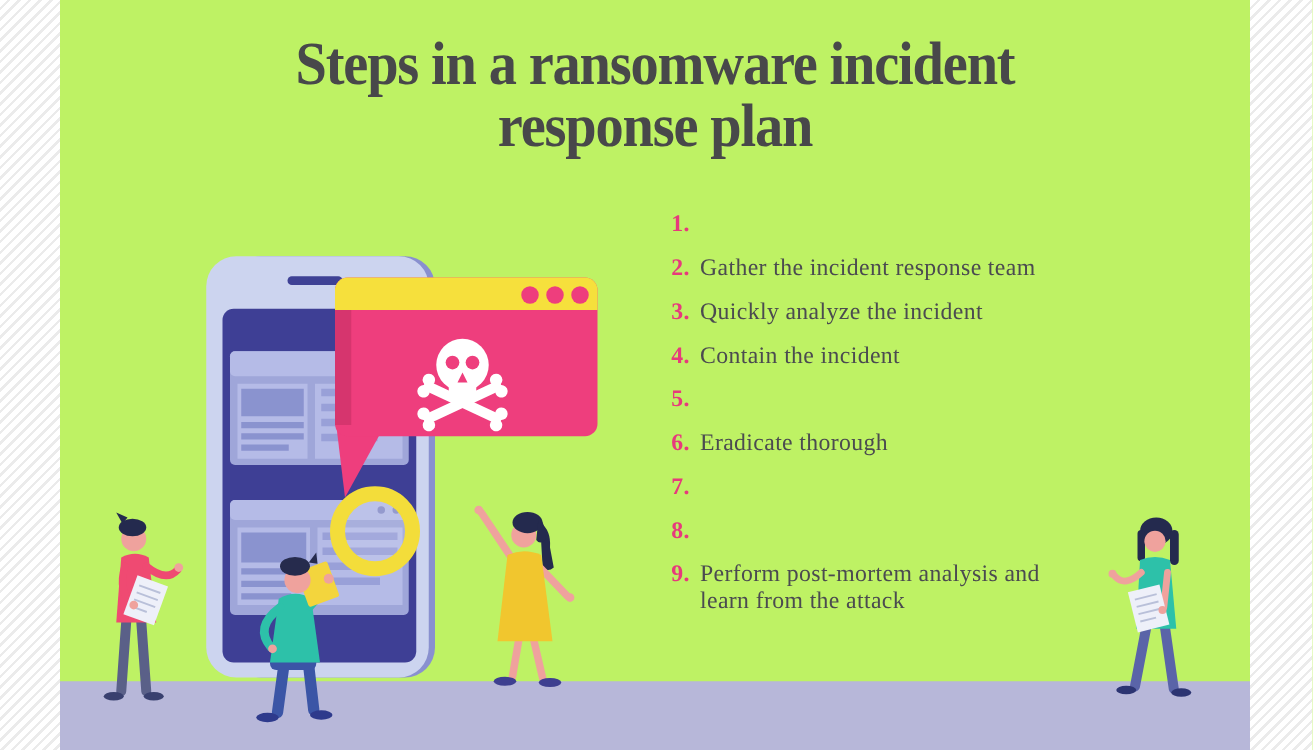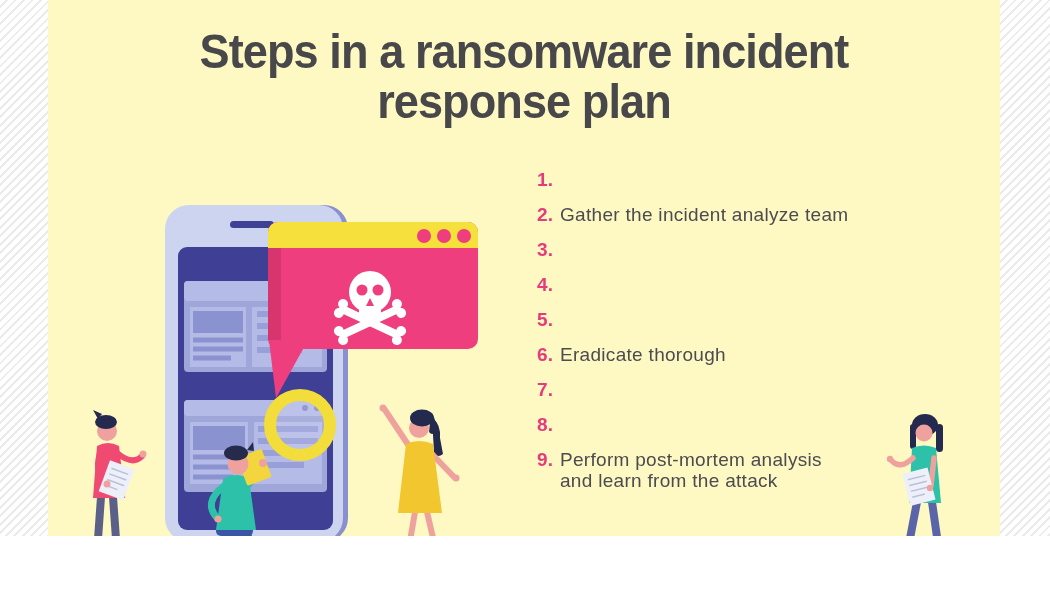--- a/index.html
+++ b/index.html
@@ -1,18 +1,18 @@
 <!DOCTYPE html>
 <html style="--accent-pink: #e73a7c; --title-gray: #48484a; --text-gray: #4b4b50; --alert-pink: #ee3e7d; --alert-pink-dark: #d6356e; --alert-yellow: #f6e03c; --phone-body: #ccd4ef; --phone-depth: #8990cf; --screen-indigo: #3e3f95; --card-periwinkle: #9fa6d9; --card-light: #b5bbe7; --card-line: #8a93cf; --ground-lavender: #b7b7d9; --teal: #2dc1a9; --jeans-blue: #3b55a6; --pants-gray: #5a6088; --skin: #efa29d; --hair-navy: #242a4e; --dress-yellow: #f1c62e; --shirt-pink: #ef4a72; --paper-white: #eef0f9; --stripe-gray: #ebebeb; --background: #ffffff;"><head>
 <meta charset="utf-8">
 <style>
   html,body{margin:0;padding:0;background:#ffffff;}
   .stage{
-    position:relative;width:1050px;height:536px;overflow:hidden;
-    background:#fef9c3;font-family:Liberation Sans, sans-serif;
+    position:relative;width:1050px;height:600px;overflow:hidden;
+    background:#bef264;font-family:Liberation Serif, serif;
   }
   .stripe{
     position:absolute;top:0;bottom:0;
     background:repeating-linear-gradient(135deg,#ffffff 0 4px,#ebebeb 4px 6px);
   }
   .stripe-left{left:0;width:48px;}
   .stripe-right{right:0;width:50px;}
   .title{
     position:absolute;left:48px;width:952px;top:26px;margin:0;
     text-align:center;font-size:49px;line-height:50px;font-weight:700;
@@ -43,27 +43,29 @@
   <div class="stripe stripe-right"></div>
 
   <h1 class="title"><span>Steps in a ransomware incident</span><br><span>response plan</span></h1>
 
   <ol class="steps">
     <li>
         <span class="num">1.</span>
       </li>
     <li>
         <span class="num">2.</span>
-        <span class="txt">Gather the incident analyze team</span>
+        <span class="txt">Gather the incident response team</span>
       </li>
     <li>
         <span class="num">3.</span>
+        <span class="txt">Quickly analyze the incident</span>
       </li>
     <li>
         <span class="num">4.</span>
+        <span class="txt">Contain the incident</span>
       </li>
     <li>
         <span class="num">5.</span>
       </li>
     <li>
         <span class="num">6.</span>
         <span class="txt">Eradicate thorough</span>
       </li>
     <li>
         <span class="num">7.</span>

